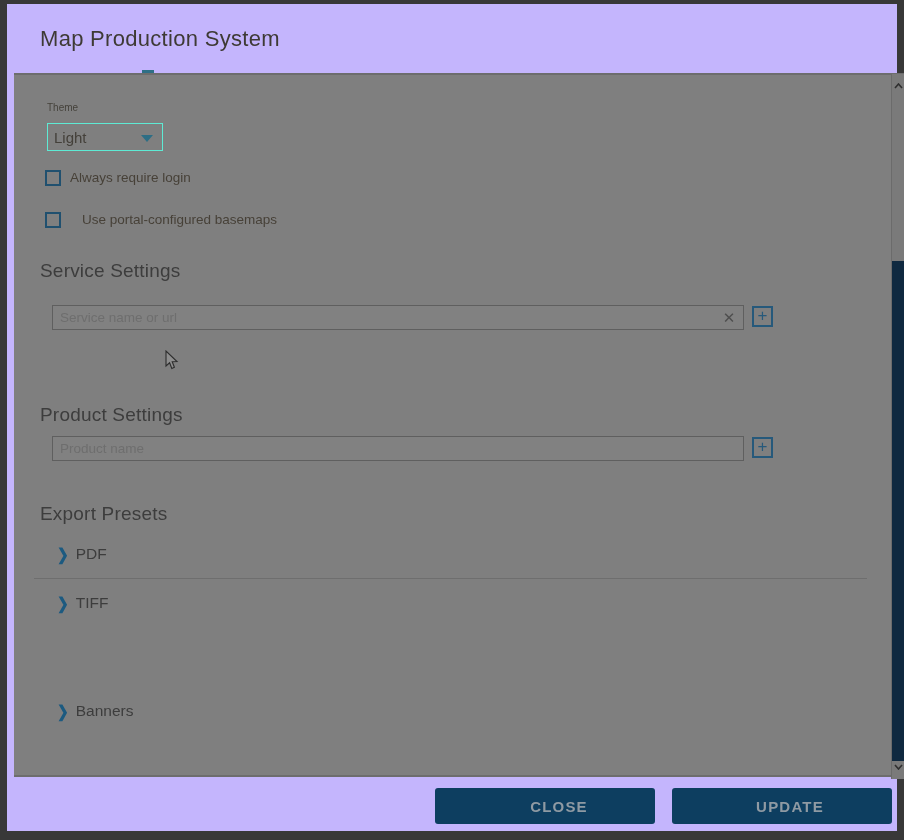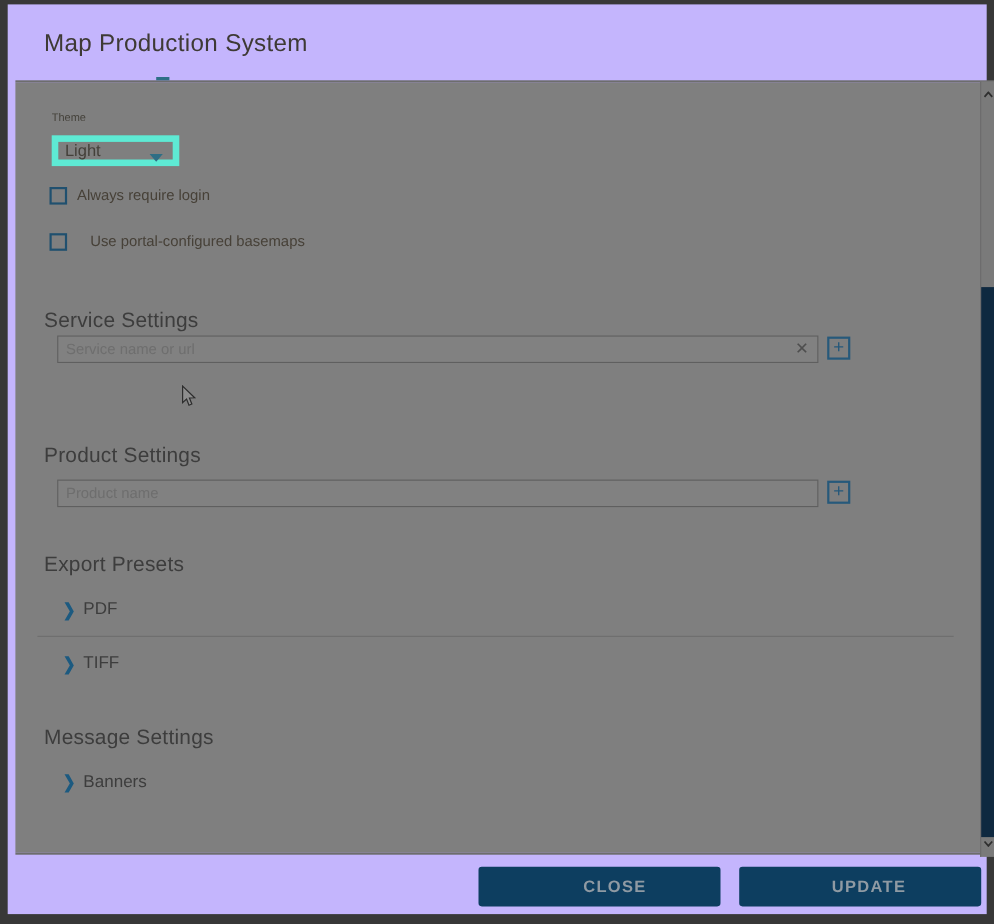--- a/index.html
+++ b/index.html
@@ -18,41 +18,41 @@
     left:33px; top:22px; font-size:22px; color:#3e3a35; letter-spacing:.3px;
   }
   .header-divider { left:7px; top:69px; width:890px; height:2px; background:#6d6d6d; }
   .content-area { left:7px; top:71px; width:877px; height:700px; background:#7f7f7f; }
   .clipped-artifact { left:135px; top:66px; width:12px; height:3px; background:#2e6f86; }
 
   .field-label { font-size:10px; color:#45423b; }
   .theme-label { left:40px; top:98px; }
   .theme-select {
     left:40px; top:119px; width:116px; height:28px;
-    border:6px solid #5eead4; background:#7f7f7f; cursor:pointer;
+    border:1px solid #5eead4; background:#7f7f7f; cursor:pointer;
     display:flex; align-items:center; padding-left:6px;
   }
   .theme-select .value { font-size:15px; color:#44403a; }
   .dd-arrow {
     position:absolute; right:9px; top:11px; width:0; height:0;
     border-left:6px solid transparent; border-right:6px solid transparent;
     border-top:7px solid #2e6e85;
   }
 
   .checkbox {
     width:16px; height:16px; border:2px solid #20506f; background:transparent; cursor:pointer;
   }
   .cb1 { left:38px; top:166px; }
   .cb2 { left:38px; top:208px; }
   .cb-label { font-size:13.5px; color:#474138; }
   .cbl1 { left:63px; top:166px; }
   .cbl2 { left:75px; top:208px; }
 
   .section-title { font-size:19px; color:#3d3d3d; letter-spacing:.2px; }
-  .svc-title { left:33px; top:277px; }
+  .svc-title { left:33px; top:256px; }
   .prod-title { left:33px; top:400px; }
   .exp-title { left:33px; top:499px; }
   .msg-title { left:33px; top:656px; }
 
   .text-input {
     position:absolute; height:25px; width:692px; left:45px;
     background:#818181; border:1px solid #5f5f5f;
     font-family:"Liberation Sans", sans-serif;
     font-size:13.5px; color:#4a4a4a; padding:0 26px 0 7px; outline:none;
   }
@@ -141,21 +141,20 @@
   <div class="abs expand-row row-pdf">
     <span class="chev">❯</span>
     <span class="row-label">PDF</span>
   </div>
   <div class="abs exp-divider"></div>
   <div class="abs expand-row row-tiff">
     <span class="chev">❯</span>
     <span class="row-label">TIFF</span>
   </div>
 
-  <div class="abs section-title msg-title">Message Settings</div>
   <div class="abs expand-row row-banners">
     <span class="chev">❯</span>
     <span class="row-label">Banners</span>
   </div>
 
   <div class="abs footer-divider"></div>
   <button class="btn btn-close">CLOSE</button>
   <button class="btn btn-update">UPDATE</button>
 
   <div class="abs scrollbar">

